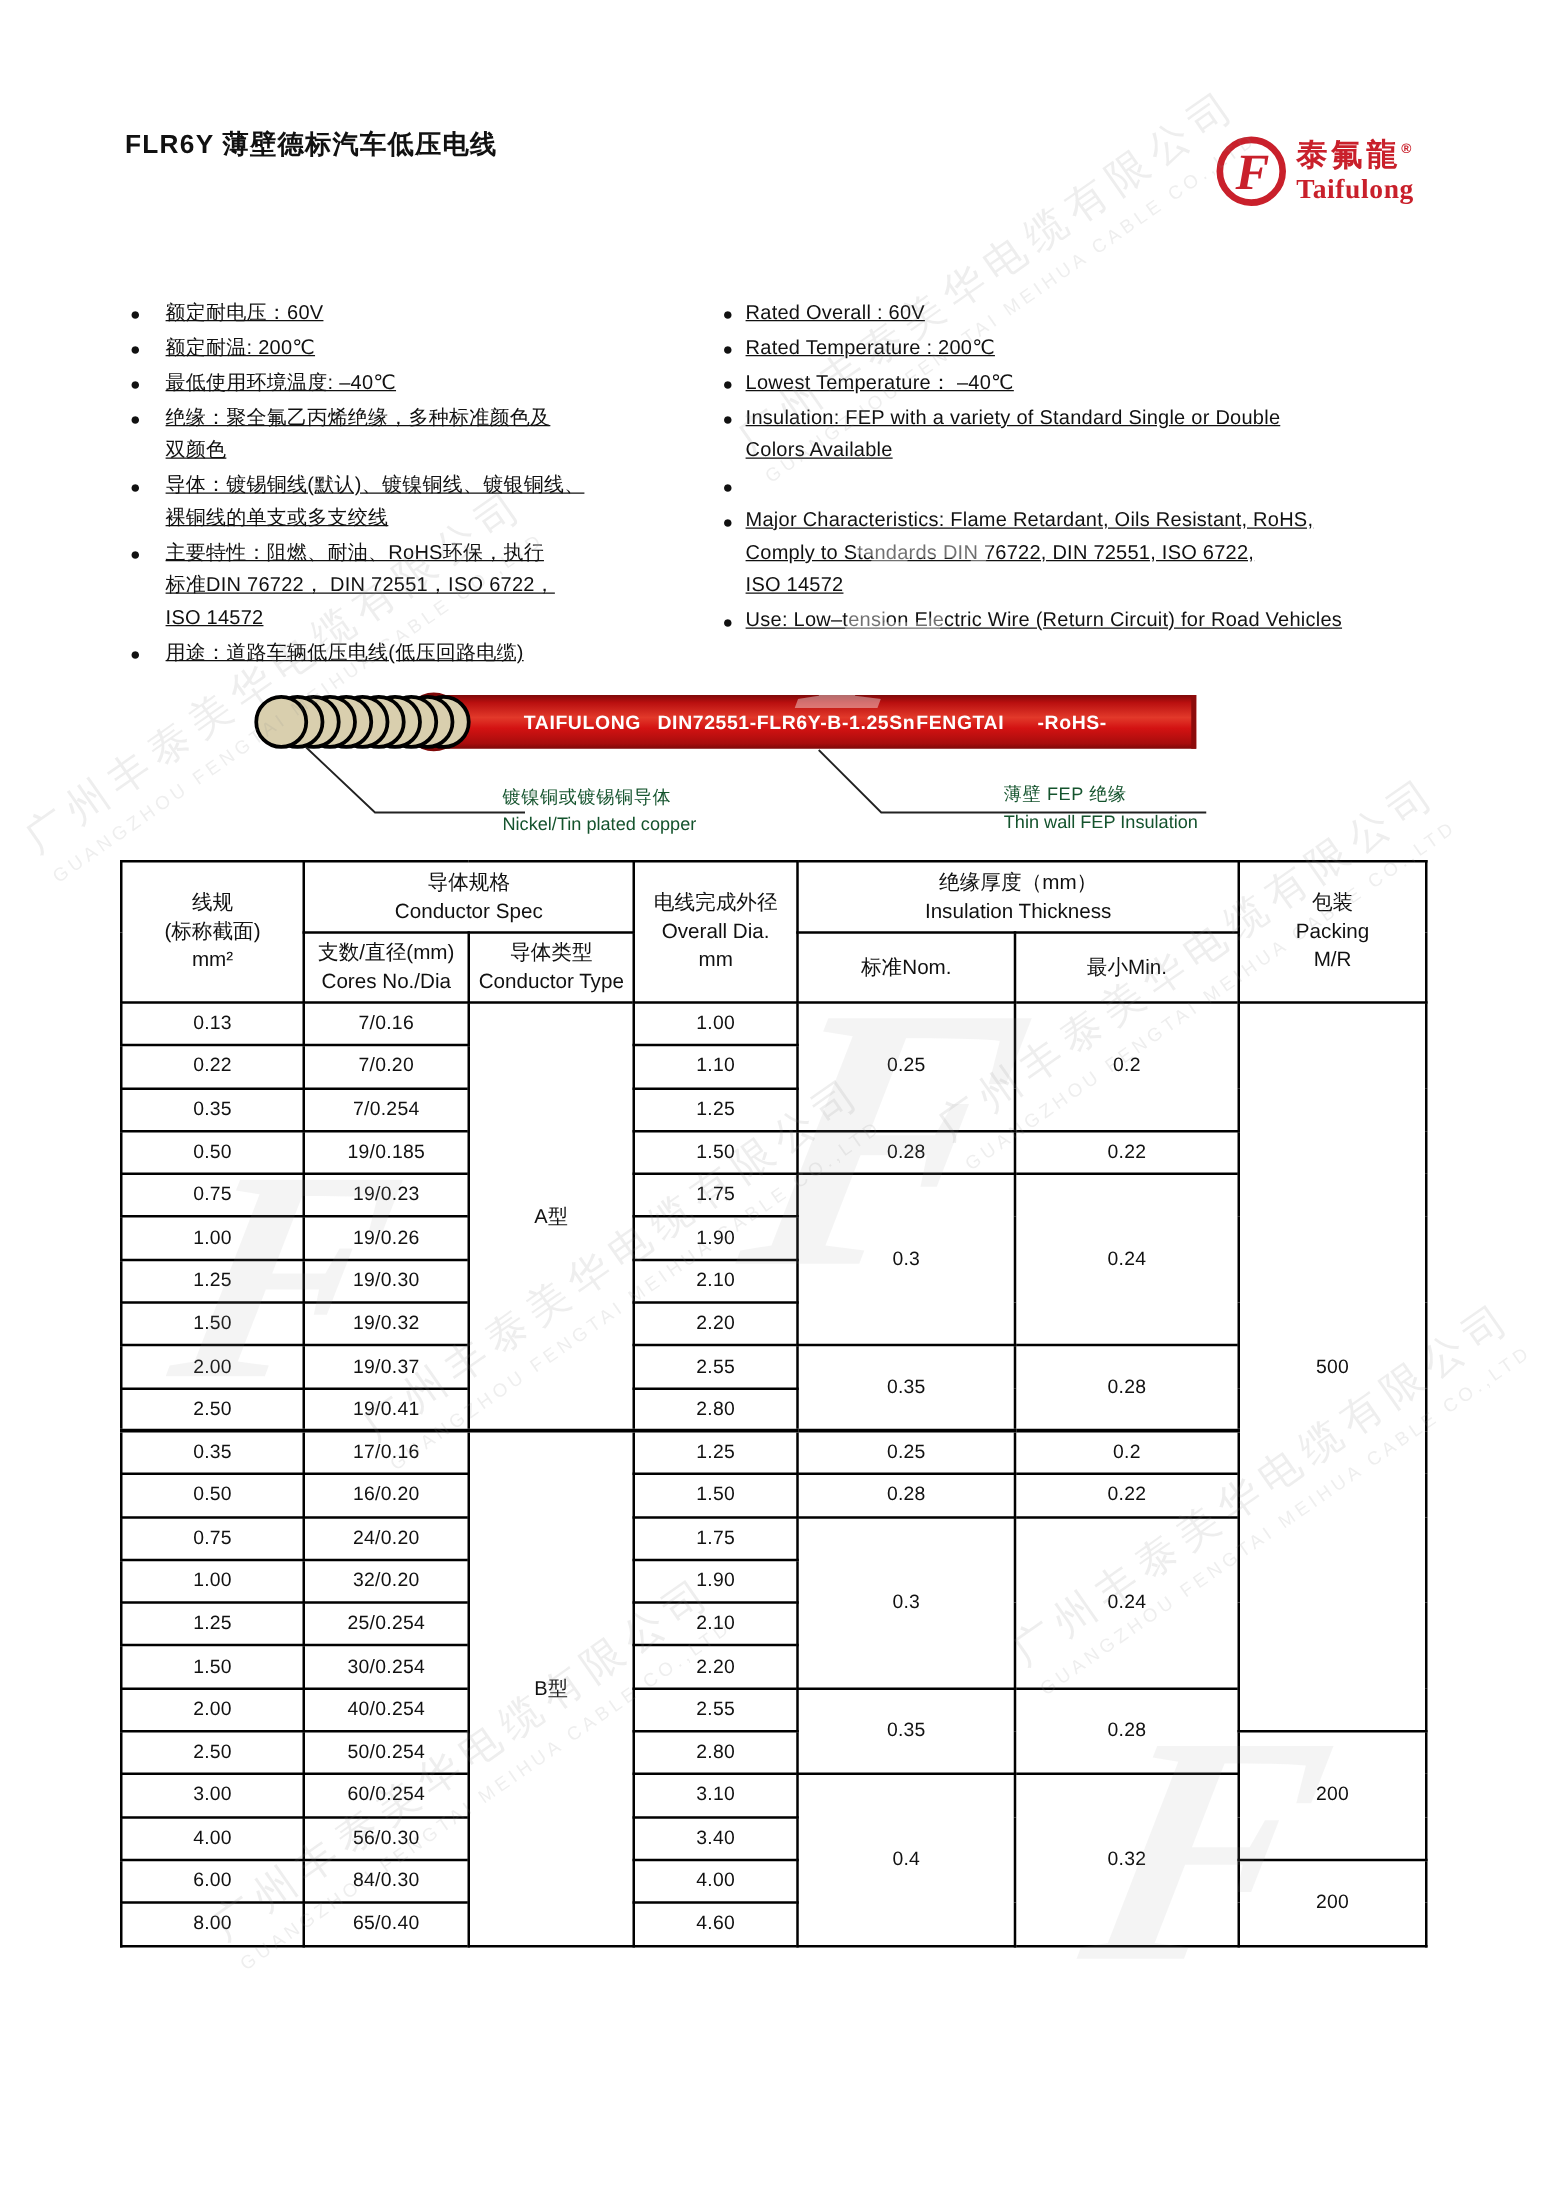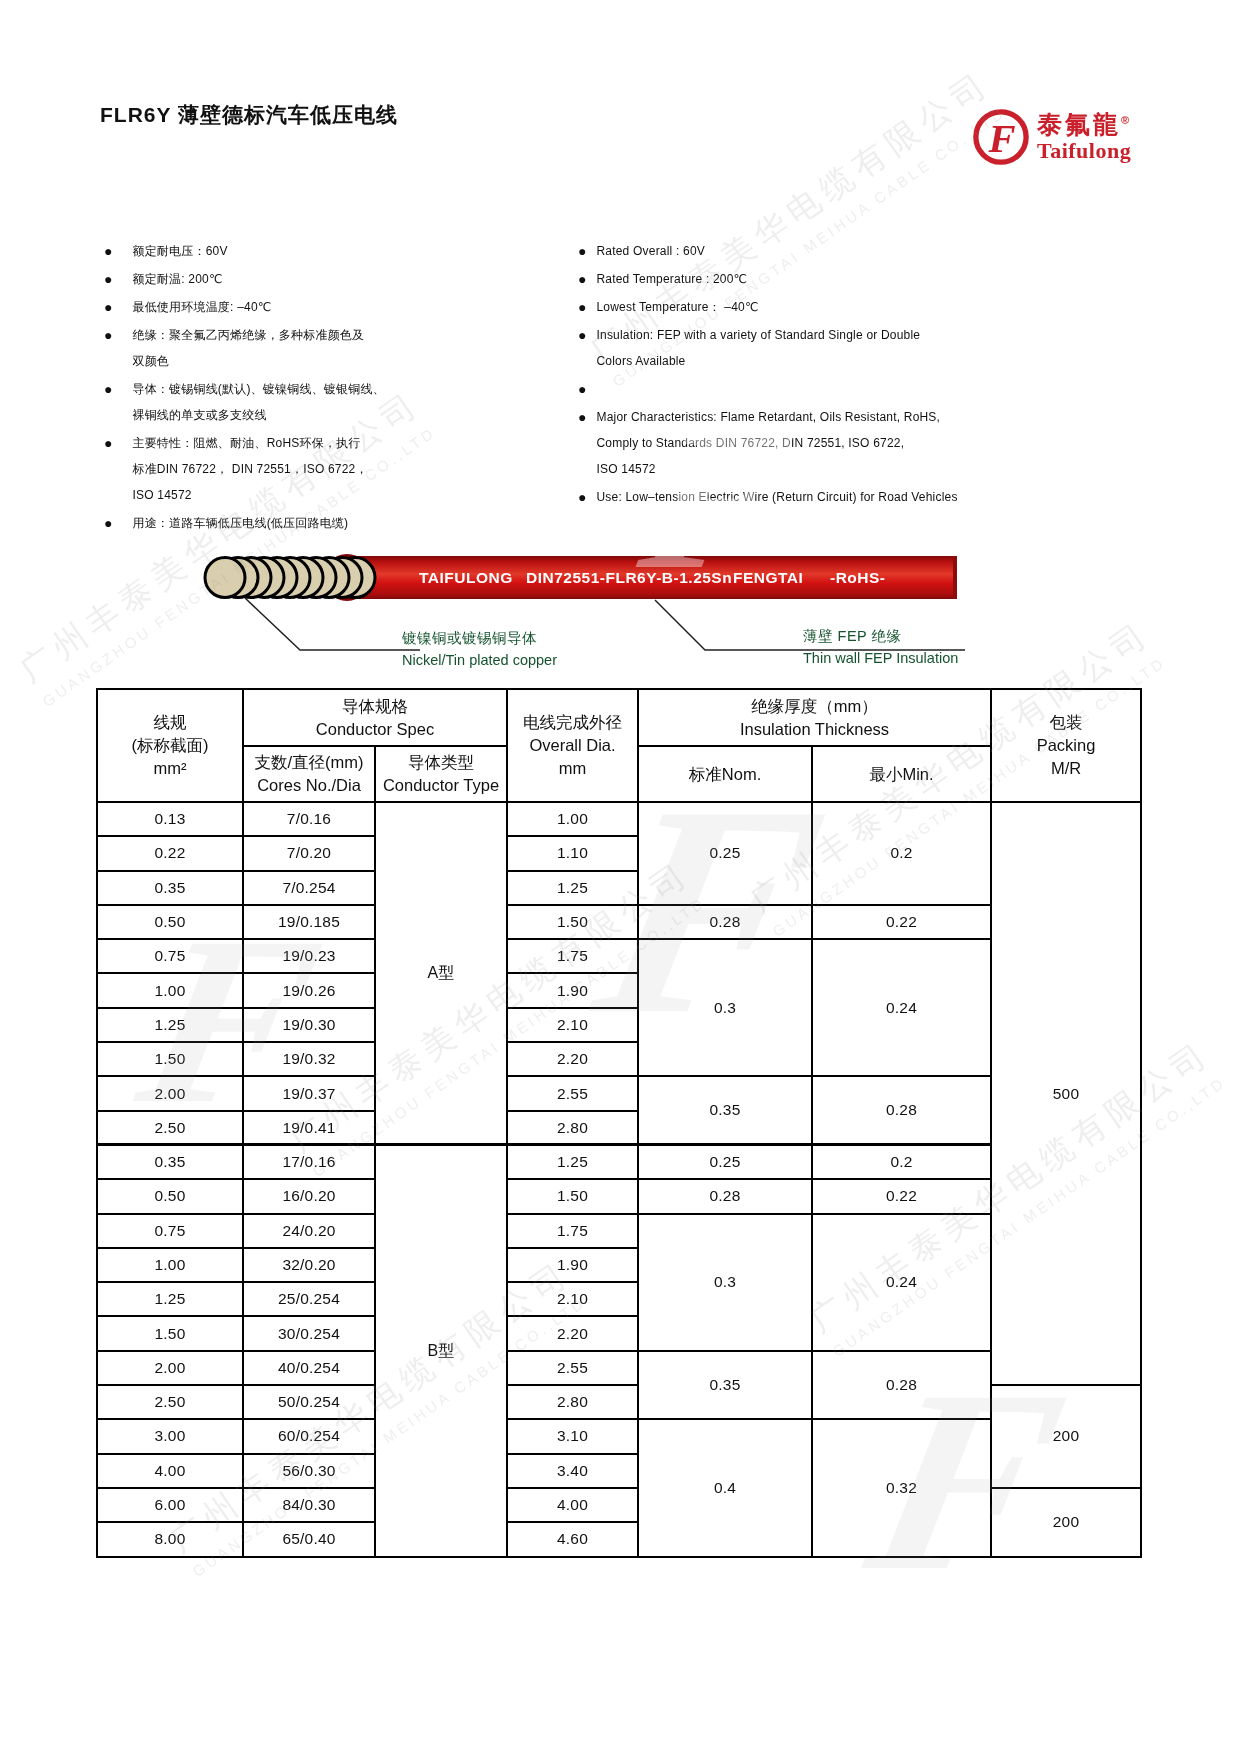--- a/index.html
+++ b/index.html
@@ -18,21 +18,21 @@
   .logo-en{font-size:22px;font-weight:bold;font-family:"Liberation Serif",serif;letter-spacing:.5px;}
 
   
   .spec-col{position:absolute;top:238px;z-index:2;}
   .spec-col.zh{left:104px;width:470px;}
   .spec-col.en{left:578px;width:540px;}
   .spec-item{display:flex;margin-bottom:2px;}
   .bullet{flex:0 0 auto;font-size:14px;line-height:26px;}
   .spec-col.zh .bullet{margin-right:20px;}
   .spec-col.en .bullet{margin-right:10px;}
-  .spec-text{font-size:12px;line-height:26px;white-space:pre-line;letter-spacing:.2px;}
+  .spec-text{font-size:16px;line-height:26px;white-space:pre-line;letter-spacing:.2px;text-decoration:underline;}
 
   
   .cable-svg{position:absolute;left:195px;top:551px;z-index:2;}
   .callout-lines{position:absolute;left:200px;top:595px;z-index:2;}
   .callout{position:absolute;z-index:2;font-size:14.5px;line-height:20px;color:#14532d;margin-left:19px;}
   .callout .zh{letter-spacing:.5px;}
   .callout .en{margin-top:2px;}
   .callout-conductor{left:383px;top:628px;}
   .callout-insulation{left:784px;top:626px;}
 

